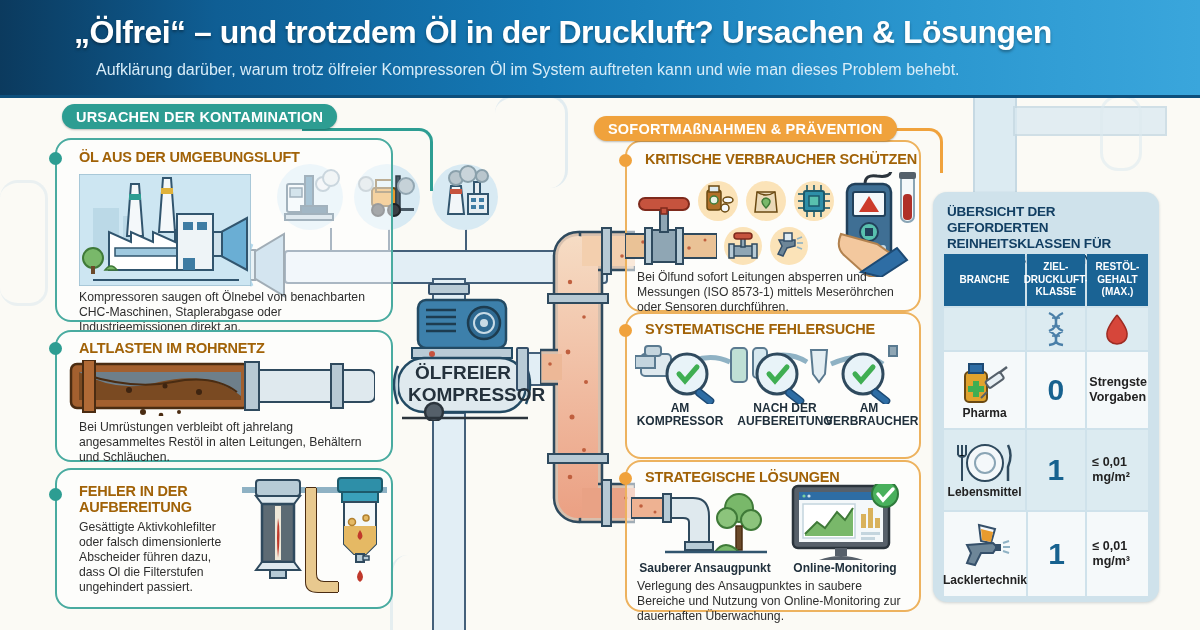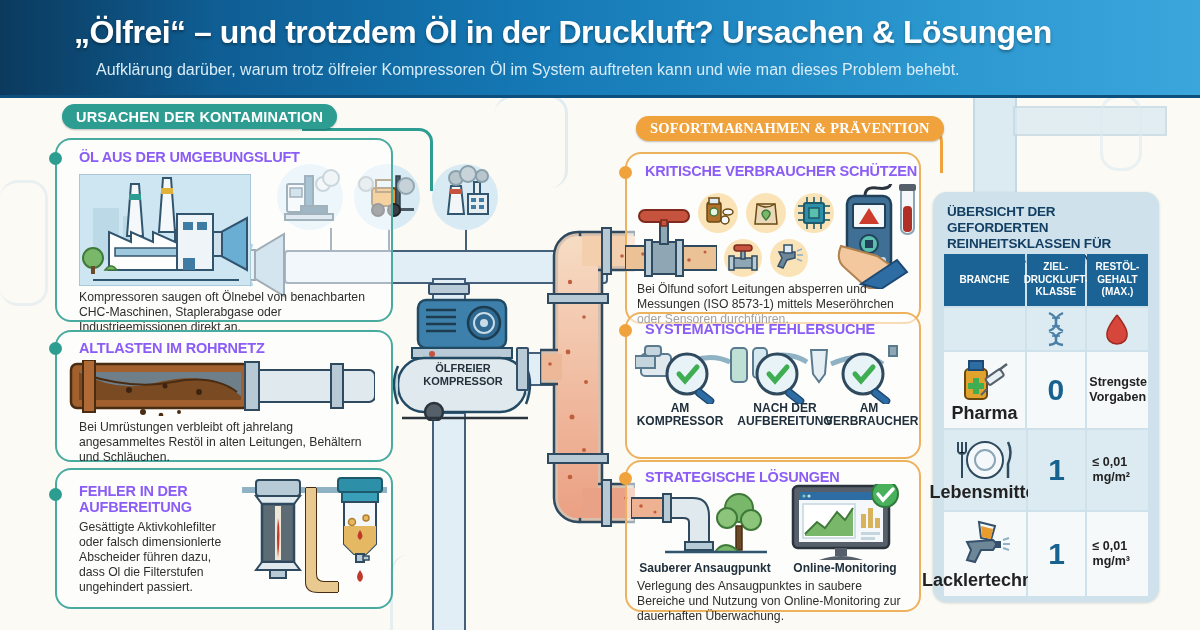--- a/index.html
+++ b/index.html
@@ -24,50 +24,50 @@
   .badge{height:25px;border-radius:13px;color:#fff;font-weight:bold;font-size:14.5px;
     display:flex;align-items:center;justify-content:center;z-index:6;letter-spacing:.2px;
     box-shadow:0 1px 2px rgba(0,0,0,.25);padding:0 14px;white-space:nowrap;}
   .badge.teal{background:#2d9d92;}
   .badge.orange{background:#f0a23c;}
   .connector{z-index:4;border-style:solid;background:none;}
 
   
   .panelbox{border:2px solid #49aba0;border-radius:16px;background:rgba(255,255,255,.55);z-index:3;}
   .panelbox.orange{border-color:#edb25e;}
-  .boxtitle{font-size:14.5px;font-weight:bold;color:#8b5cf6;letter-spacing:-0.2px;white-space:pre-line;line-height:1.1;}
+  .boxtitle{font-size:14.5px;font-weight:bold;color:#a16207;letter-spacing:-0.2px;white-space:pre-line;line-height:1.1;}
   .dot{width:13px;height:13px;border-radius:50%;z-index:7;}
   .dot.teal{background:#2d9d92;}
   .dot.orange{background:#f0a23c;}
   .cap{font-size:12.2px;line-height:1.22;color:#2e2e2e;}
   .minilabel{font-size:12px;font-weight:bold;color:#20303c;text-align:center;line-height:1.12;white-space:pre-line;}
 
   
   .pipe{background:#e2eef5;border:2px solid #44607a;z-index:1;}
   .flange{background:#b9cbd6;border:2px solid #35506a;border-radius:2px;z-index:2;}
 
   
-  .comp-label{font-size:11px;font-weight:bold;color:#24313c;text-align:center;
+  .comp-label{font-size:19px;font-weight:bold;color:#24313c;text-align:center;
     white-space:pre-line;line-height:1.15;z-index:3;}
 
   
   .tablepanel{left:933px;top:192px;width:226px;height:410px;background:#cfe2eb;
     border-radius:14px;z-index:4;box-shadow:0 1px 3px rgba(30,60,80,.2);}
   .tabletitle{position:absolute;left:14px;top:12px;width:200px;font-size:13.5px;font-weight:bold;
     color:#123f63;line-height:1.18;letter-spacing:-0.2px;}
   .ptable{position:absolute;left:11px;top:62px;width:204px;display:flex;flex-direction:column;gap:2px;}
   .prow{display:flex;gap:2px;}
   .pcell{display:flex;flex-direction:column;align-items:center;justify-content:center;text-align:center;}
   .c1{width:82px;} .c2{width:58px;} .c3{width:62px;}
   .phead{background:#1a6394;color:#fff;font-size:10px;font-weight:bold;height:52px;
     white-space:pre-line;line-height:1.25;}
   .rowa{background:#dcebf1;} .rowb{background:#f5f9fa;}
   .bignum{font-size:30px;font-weight:bold;color:#17628f;}
   .tval{font-size:12.5px;font-weight:bold;color:#222;line-height:1.2;}
-  .ticonlabel{font-size:18px;font-weight:bold;color:#222;margin-top:0;}
+  .ticonlabel{font-size:12px;font-weight:bold;color:#222;margin-top:0;}
 </style>
 </head>
 <body>
 
 <div class="abs bgpipe bg-fill" style="left:973px;top:95px;width:40px;height:110px;"></div>
 <div class="abs bgpipe bg-fill" style="left:1013px;top:106px;width:150px;height:26px;opacity:.8;"></div>
 <div class="abs bgpipe bg-line" style="left:495px;top:95px;width:70px;height:90px;border-bottom:none;border-left:none;opacity:.8;"></div>
 <div class="abs bgpipe bg-line" style="left:390px;top:555px;width:150px;height:90px;border-top:none;border-right:none;opacity:.7;"></div>
 <div class="abs bgpipe bg-line" style="left:1100px;top:95px;width:36px;height:70px;opacity:.55;"></div>
 <div class="abs bgpipe bg-line" style="left:0px;top:180px;width:45px;height:120px;border-left:none;opacity:.55;"></div>
@@ -266,24 +266,24 @@
     <path d="M102,52 L134,52 L134,70 L124,80 L112,80 L102,70 Z" fill="#e5b964"></path>
     <circle cx="110" cy="48" r="3.5" fill="#e5b964" stroke="#b2812f" stroke-width="1.5"></circle>
     <circle cx="124" cy="44" r="3" fill="#e5b964" stroke="#b2812f" stroke-width="1.5"></circle>
     <path d="M118,56 q5,7 0,10 q-5,-3 0,-10" fill="#c0392b"></path>
     <rect x="114" y="80" width="8" height="8" fill="#b7cbd6" stroke="#2f4a5e" stroke-width="2"></rect>
     <rect x="121" y="82" width="6" height="4" fill="#b7cbd6" stroke="#2f4a5e" stroke-width="1.5"></rect>
     <path d="M118,96 q6,8 0,12 q-6,-4 0,-12" fill="#c0392b"></path>
   </svg>
 </div>
 
-<div class="abs badge orange" style="left:636px;top:116px;font-family:Liberation Serif, serif;">SOFORTMAßNAHMEN &amp; PRÄVENTION</div>
+<div class="abs badge orange" style="left:594px;top:116px;">SOFORTMAßNAHMEN &amp; PRÄVENTION</div>
 <div class="abs connector" style="left:888px;top:128px;width:52px;height:42px;border-width:3px 3px 0 0;border-color:#f0a23c;border-top-right-radius:14px;"></div>
 
-<div class="abs panelbox orange" style="left:625px;top:152px;width:292px;height:168px;">
+<div class="abs panelbox orange" style="left:625px;top:140px;width:292px;height:168px;">
   <div class="abs dot orange" style="left:-8px;top:12px;"></div>
   <div class="abs boxtitle" style="left:18px;top:10px;">KRITISCHE VERBRAUCHER SCHÜTZEN</div>
   <svg class="abs" style="left:-2px;top:48px;" width="92" height="80" viewBox="0 0 92 80">
     <rect x="0" y="44" width="92" height="24" fill="#eac296" stroke="#2f4a5e" stroke-width="2"></rect>
     <circle cx="18" cy="52" r="1.8" fill="#c05f3e"></circle>
       <circle cx="64" cy="58" r="1.8" fill="#c05f3e"></circle>
       <circle cx="80" cy="50" r="1.5" fill="#c05f3e"></circle>
     <rect x="24" y="40" width="30" height="32" rx="4" fill="#8fa6b4" stroke="#2f4a5e" stroke-width="2"></rect>
     <rect x="20" y="38" width="7" height="36" fill="#b7cbd6" stroke="#2f4a5e" stroke-width="2"></rect>
     <rect x="51" y="38" width="7" height="36" fill="#b7cbd6" stroke="#2f4a5e" stroke-width="2"></rect>

